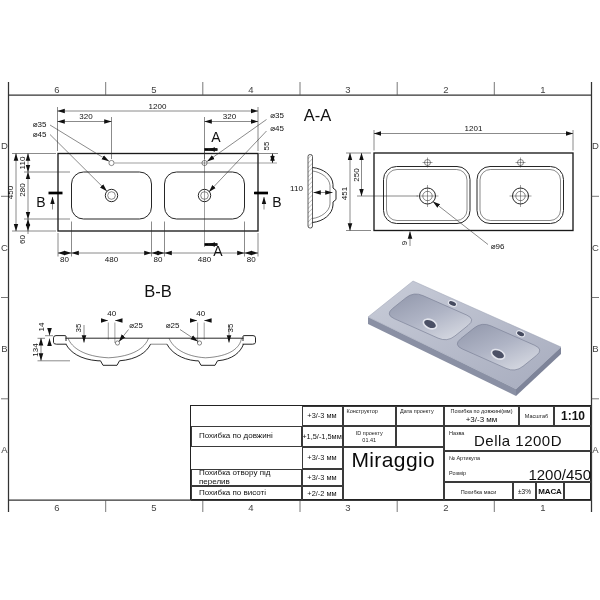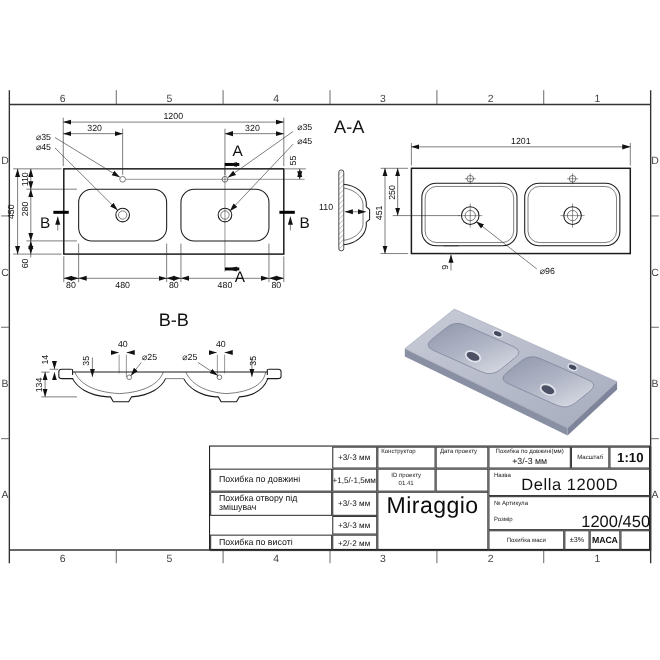--- a/index.html
+++ b/index.html
@@ -296,25 +296,25 @@
 
   <div class="cell c-val" style="left:110.5px;top:0;width:41px;height:20.5px;">
         <span>+3/-3 мм</span>
       </div>
   <div class="cell c-lab" style="left:0;top:20.5px;width:110.5px;height:20.5px;">
         <span>Похибка по довжині</span>
       </div>
   <div class="cell c-val" style="left:110.5px;top:20.5px;width:41px;height:20.5px;">
         <span>+1,5/-1,5мм</span>
       </div>
-  <div class="cell c-lab" style="left:0;top:41px;width:110.5px;height:22.5px;">
-        <span>Похибка отвору під змішувач</span>
-      </div>
   <div class="cell c-val" style="left:110.5px;top:41px;width:41px;height:22.5px;">
         <span>+3/-3 мм</span>
+      </div>
+  <div class="cell c-lab" style="left:0;top:63.5px;width:110.5px;height:17px;">
+        <span>Похибка отвору під перелив</span>
       </div>
   <div class="cell c-val" style="left:110.5px;top:63.5px;width:41px;height:17px;">
         <span>+3/-3 мм</span>
       </div>
   <div class="cell c-lab" style="left:0;top:80.5px;width:110.5px;height:15px;">
         <span>Похибка по висоті</span>
       </div>
   <div class="cell c-val" style="left:110.5px;top:80.5px;width:41px;height:15px;">
         <span>+2/-2 мм</span>
       </div>

